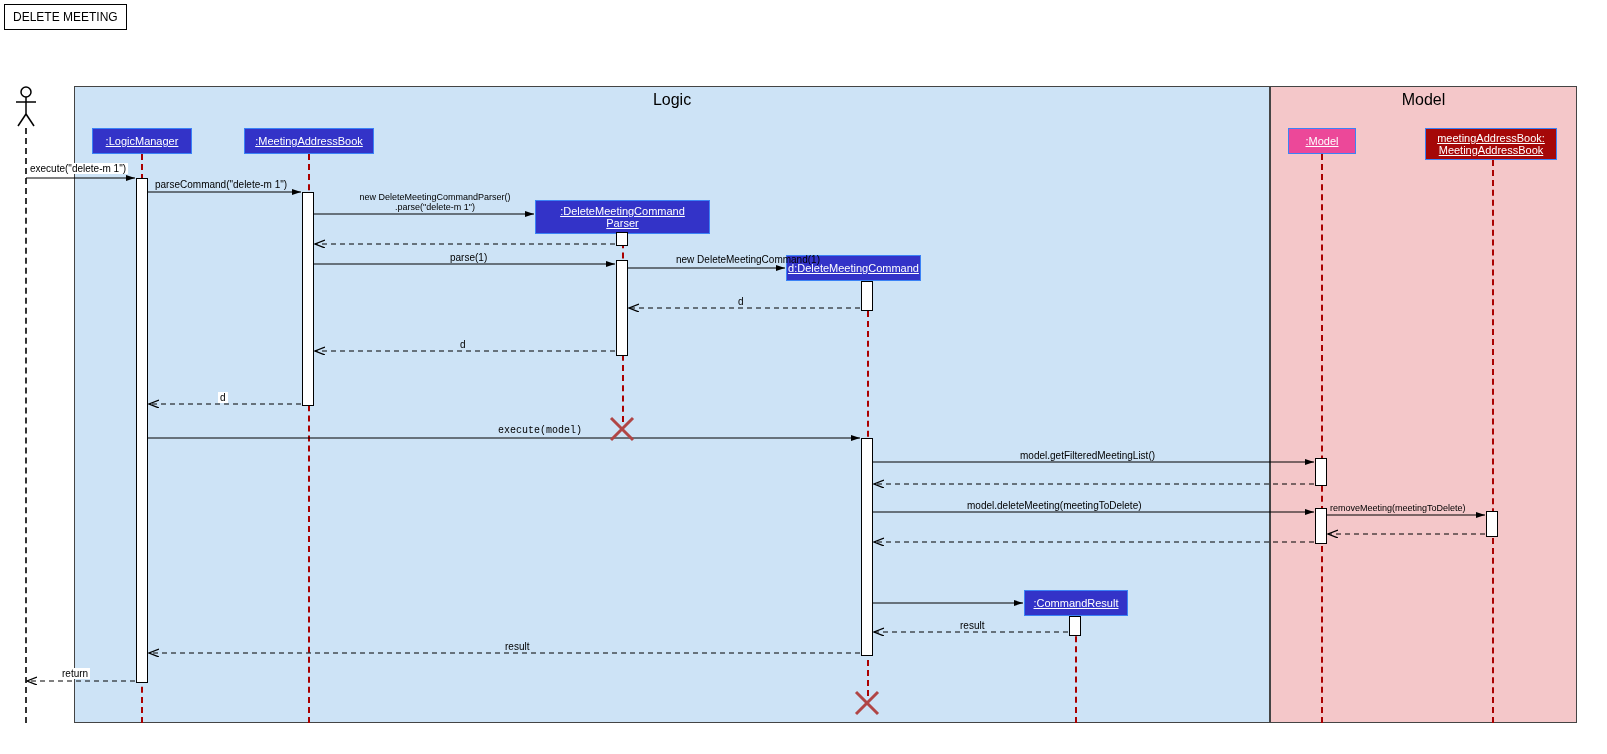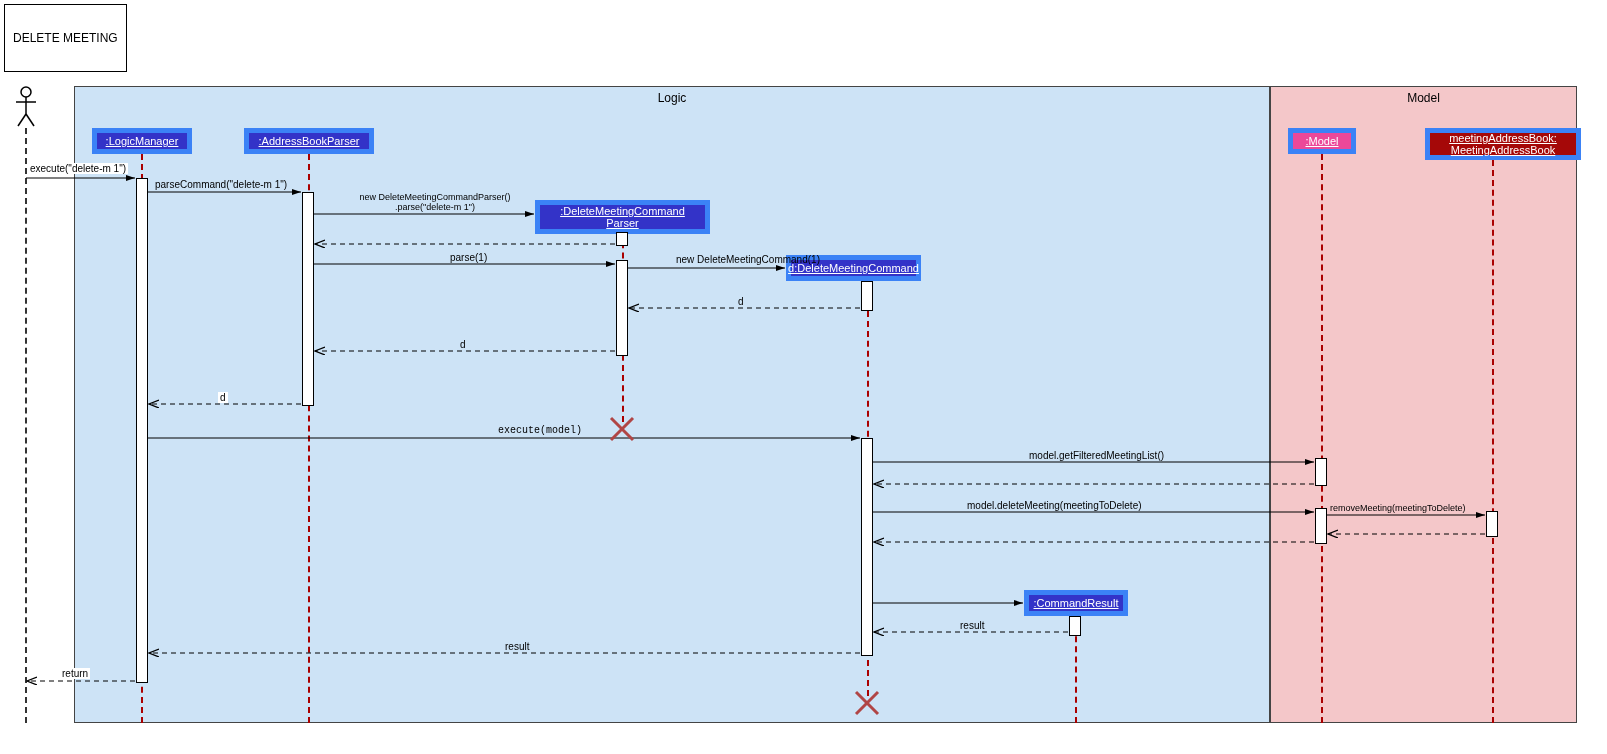--- a/index.html
+++ b/index.html
@@ -1,22 +1,22 @@
 <!DOCTYPE html>
 <html><head>
 <meta charset="utf-8">
 <style>
   * { box-sizing: border-box; margin: 0; padding: 0; }
   body { font-family: Arial, sans-serif; font-size: 11px; background: #fff; }
   .canvas { position: relative; width: 1607px; height: 754px; }
-  .title-box { position: absolute; left: 4px; top: 4px; border: 1px solid #000; padding: 26px 8px; font-size: 12px; background: #fff; }
+  .title-box { position: absolute; left: 4px; top: 4px; border: 1px solid #000; padding: 5px 8px; font-size: 12px; background: #fff; }
   .logic-frame { position: absolute; left: 74px; top: 86px; width: 1196px; height: 637px; background: #cde3f6; border: 1px solid #444; }
   .model-frame { position: absolute; left: 1270px; top: 86px; width: 307px; height: 637px; background: #f4c7c9; border: 1px solid #444; }
-  .frame-label { position: absolute; top: 4px; width: 100%; text-align: center; font-size: 12px; }
-  .object-box { position: absolute; background: #3333c8; color: #fff; border: 5px solid #3b82f6; text-align: center; font-size: 11px; display: flex; align-items: center; justify-content: center; flex-direction: column; padding: 6px 4px; text-decoration: underline; }
+  .frame-label { position: absolute; top: 4px; width: 100%; text-align: center; font-size: 16px; }
+  .object-box { position: absolute; background: #3333c8; color: #fff; border: 1px solid #3b82f6; text-align: center; font-size: 11px; display: flex; align-items: center; justify-content: center; flex-direction: column; padding: 6px 4px; text-decoration: underline; }
   .actor { position: absolute; left: 14px; top: 86px; width: 24px; height: 42px; }
   .actor-svg { width: 100%; height: 100%; }
   .lifeline { position: absolute; border-left: 2px dashed #a00; width: 0; }
   .lifeline-black { position: absolute; border-left: 2px dashed #333; width: 0; }
   .activation { position: absolute; background: #fff; border: 1px solid #000; width: 12px; }
   svg { position: absolute; overflow: visible; }
   .msg-label { position: absolute; font-size: 10px; background: rgba(205,227,246,0.0); white-space: nowrap; text-align: center; }
   .msg-label-pink { position: absolute; font-size: 10px; white-space: nowrap; text-align: center; }
 </style>
 </head>
@@ -37,27 +37,27 @@
     <svg class="actor-svg" viewBox="0 0 24 42">
       <circle cx="12" cy="6" r="5" fill="none" stroke="#000" stroke-width="1.5"></circle>
       <line x1="12" y1="11" x2="12" y2="28" stroke="#000" stroke-width="1.5"></line>
       <line x1="2" y1="16" x2="22" y2="16" stroke="#000" stroke-width="1.5"></line>
       <line x1="12" y1="28" x2="4" y2="40" stroke="#000" stroke-width="1.5"></line>
       <line x1="12" y1="28" x2="20" y2="40" stroke="#000" stroke-width="1.5"></line>
     </svg>
   </div>
 
   <div class="object-box" style="left:92px; top:128px; width:100px; height:26px;">:LogicManager</div>
-  <div class="object-box" style="left:244px; top:128px; width:130px; height:26px;">:AddressBookParser</div>
+  <div class="object-box" style="left:244px; top:128px; width:130px; height:26px;">:MeetingAddressBook</div>
   <div class="object-box" style="left:535px; top:200px; width:175px; height:34px; white-space: pre-line;">:DeleteMeetingCommand
 Parser</div>
   <div class="object-box" style="left:786px; top:255px; width:135px; height:26px;">d:DeleteMeetingCommand</div>
   <div class="object-box" style="left:1024px; top:590px; width:104px; height:26px;">:CommandResult</div>
   <div class="object-box" style="left:1288px; top:128px; width:68px; height:26px; background:#ec4899;">:Model</div>
-  <div class="object-box" style="left:1425px; top:128px; width:156px; height:32px; background:#a50808; white-space: pre-line;">meetingAddressBook:
+  <div class="object-box" style="left:1425px; top:128px; width:132px; height:32px; background:#a50808; white-space: pre-line;">meetingAddressBook:
 MeetingAddressBook</div>
 
   <div class="lifeline-black" style="left:25px; top:128px; height:595px;"></div>
   <div class="lifeline" style="left:141px; top:154px; height:569px;"></div>
   <div class="lifeline" style="left:308px; top:154px; height:569px;"></div>
   <div class="lifeline" style="left:622px; top:232px; height:190px;"></div>
   <div class="lifeline" style="left:867px; top:281px; height:415px;"></div>
   <div class="lifeline" style="left:1075px; top:616px; height:107px;"></div>
   <div class="lifeline" style="left:1321px; top:154px; height:569px;"></div>
   <div class="lifeline" style="left:1492px; top:160px; height:563px;"></div>
@@ -137,20 +137,20 @@
   <div class="msg-label" style="left:28px; top:163px; background:#fff; padding:0 2px;">execute("delete-m 1")</div>
   <div class="msg-label" style="left:155px; top:179px;">parseCommand("delete-m 1")</div>
   <div class="msg-label" style="left:345px; top:192px; font-size:9px; white-space:pre-line; text-align:center; width:180px;">new DeleteMeetingCommandParser()
 .parse("delete-m 1")</div>
   <div class="msg-label" style="left:450px; top:252px;">parse(1)</div>
   <div class="msg-label" style="left:676px; top:254px; font-size:10px;">new DeleteMeetingCommand(1)</div>
   <div class="msg-label" style="left:738px; top:296px;">d</div>
   <div class="msg-label" style="left:460px; top:339px;">d</div>
   <div class="msg-label" style="left:218px; top:392px; background:#fff; padding:0 2px;">d</div>
   <div class="msg-label" style="left:498px; top:425px;font-family:Liberation Mono, monospace;">execute(model)</div>
-  <div class="msg-label" style="left:1020px; top:450px;margin-left:9px;">model.getFilteredMeetingList()</div>
+  <div class="msg-label" style="left:1020px; top:450px;">model.getFilteredMeetingList()</div>
   <div class="msg-label" style="left:967px; top:500px;">model.deleteMeeting(meetingToDelete)</div>
   <div class="msg-label-pink" style="left:1330px; top:503px; font-size:9px;">removeMeeting(meetingToDelete)</div>
   <div class="msg-label" style="left:960px; top:620px;">result</div>
   <div class="msg-label" style="left:505px; top:641px;">result</div>
   <div class="msg-label" style="left:60px; top:668px; background:#fff; padding:0 2px;">return</div>
 
 </div>
 
 </body></html>

